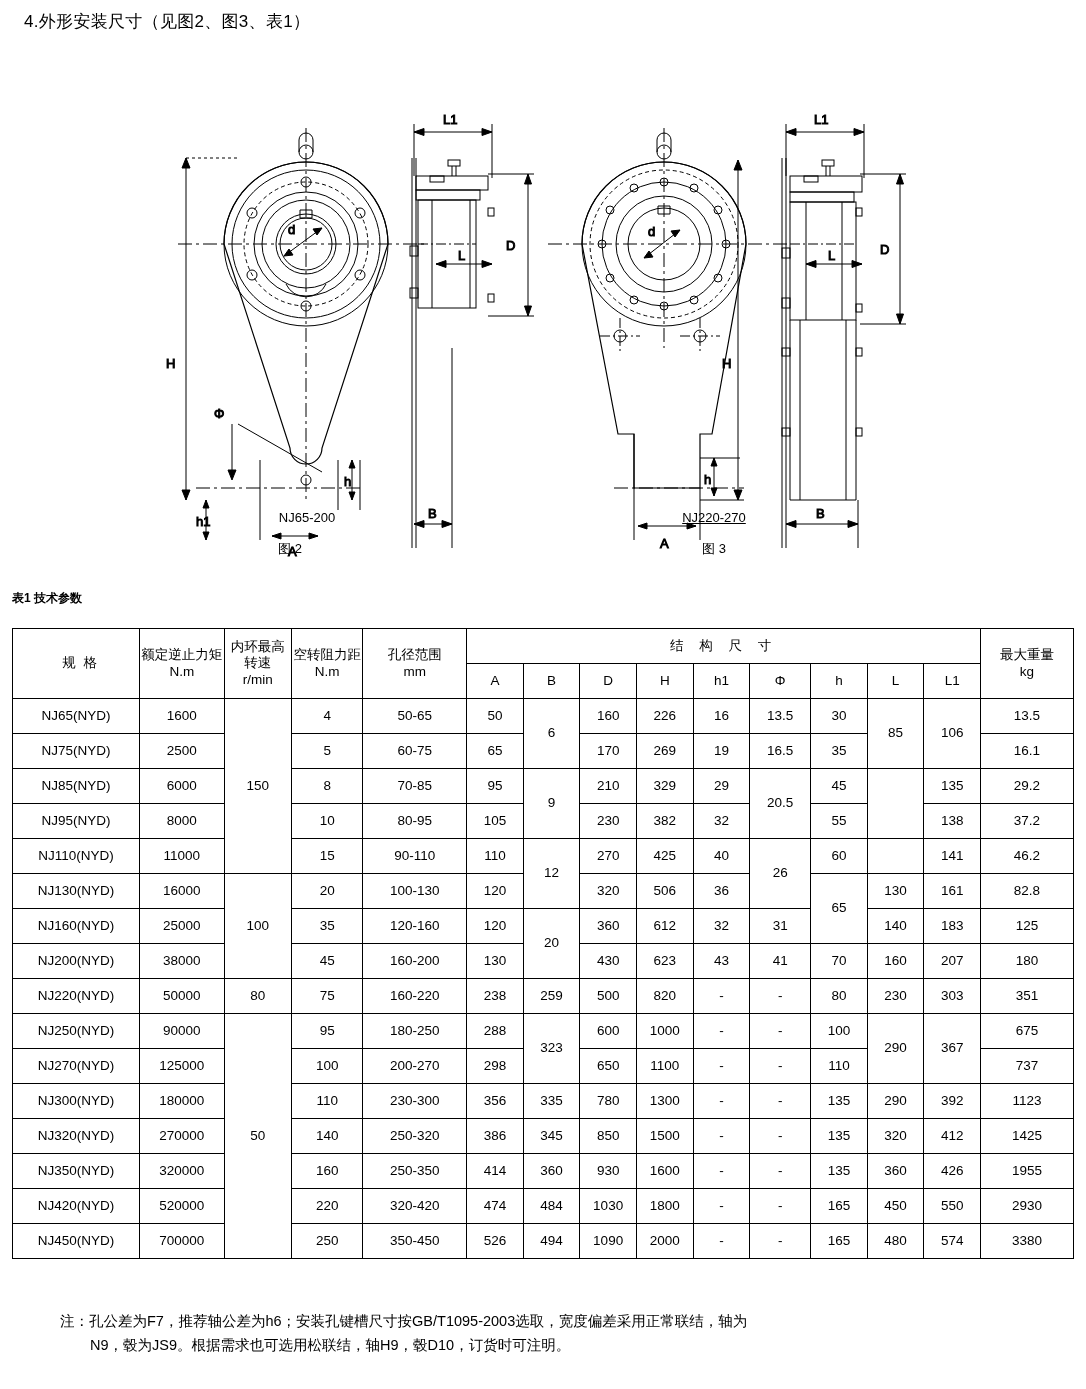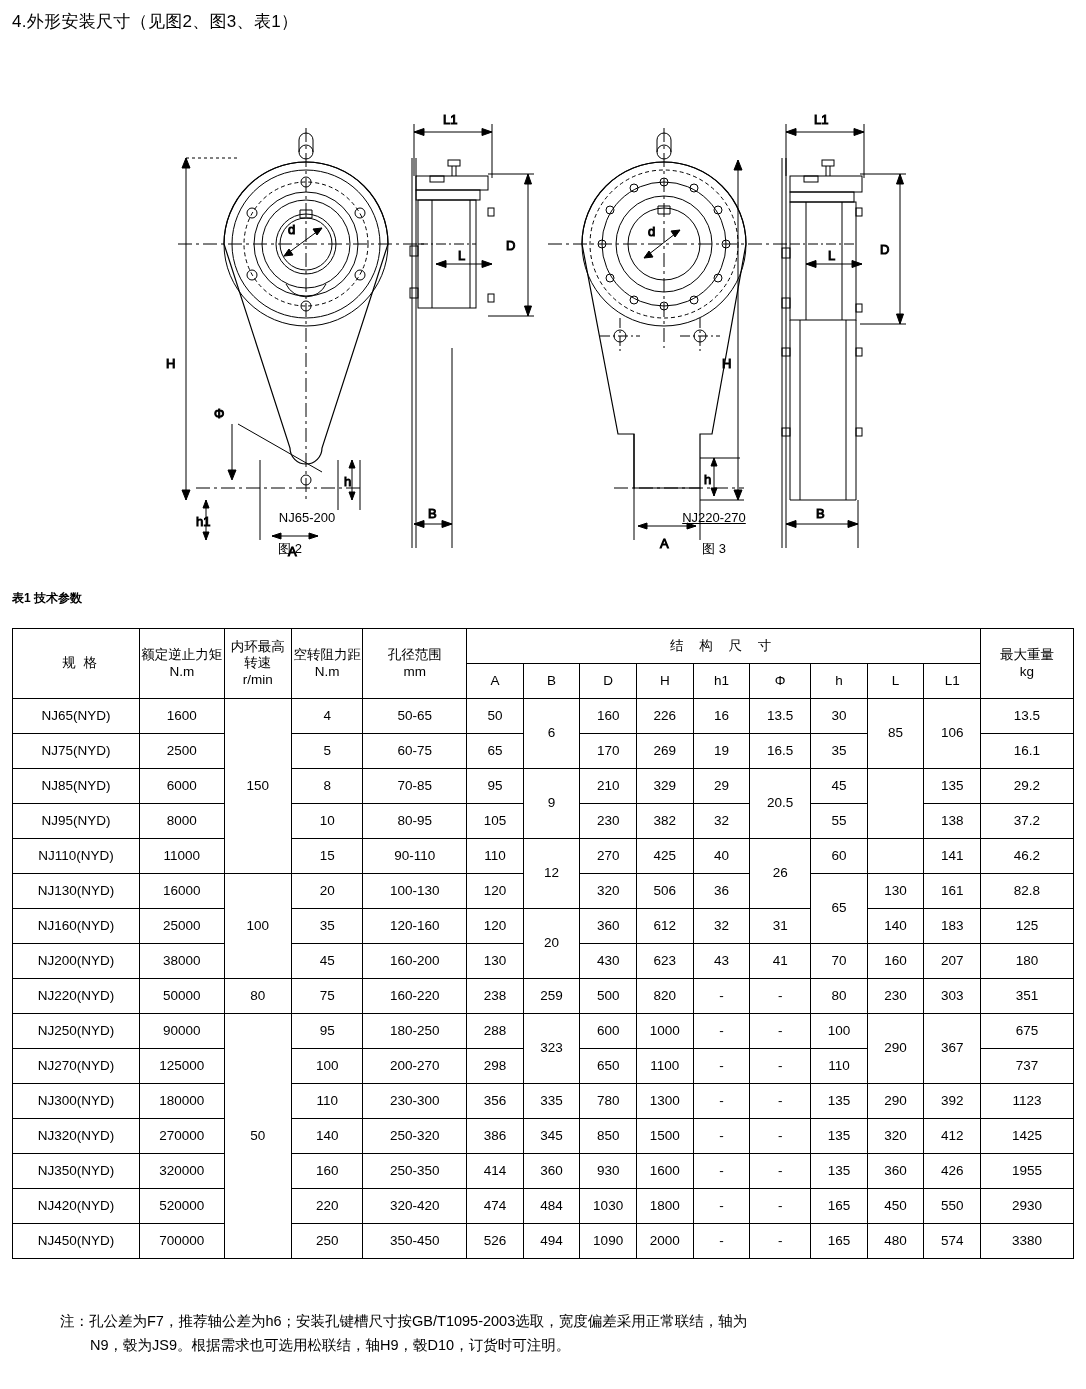--- a/index.html
+++ b/index.html
@@ -16,21 +16,21 @@
     overflow: hidden;
   }
   .page {
     position: relative;
     width: 1086px;
     height: 1389px;
     padding: 0;
   }
   .heading {
     position: absolute;
-    left: 12px;
+    left: 24px;
     top: 10px;
     font-size: 17px;
     font-weight: normal;
     letter-spacing: 0.3px;
   }
 
   
   .figures {
     position: absolute;
     left: 0;

